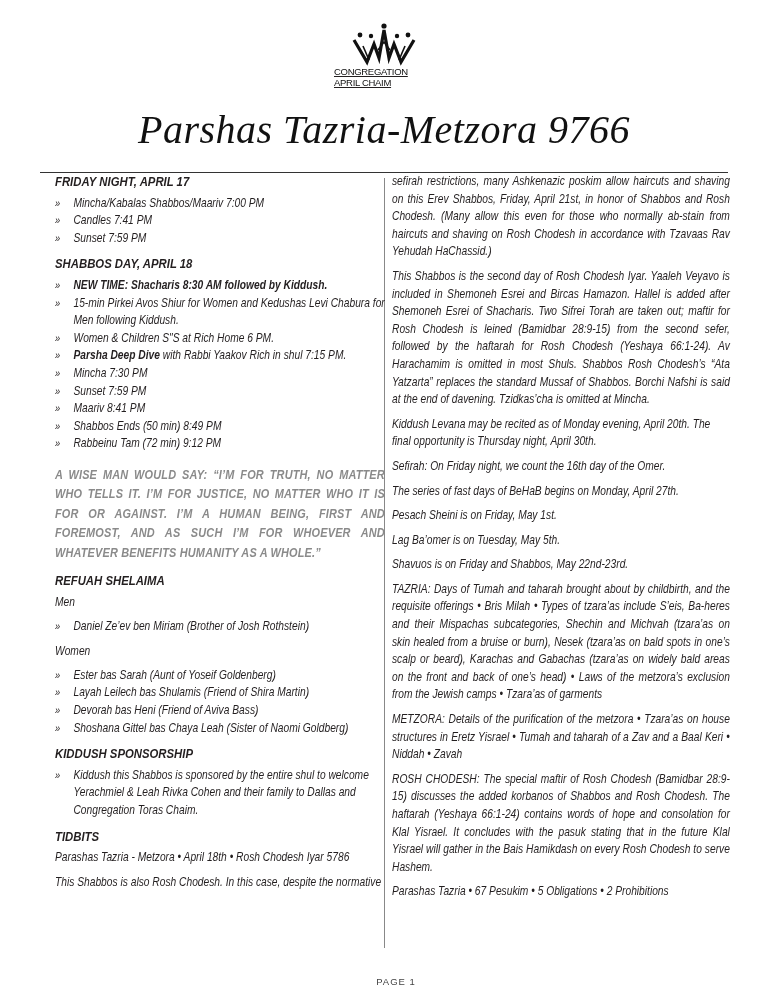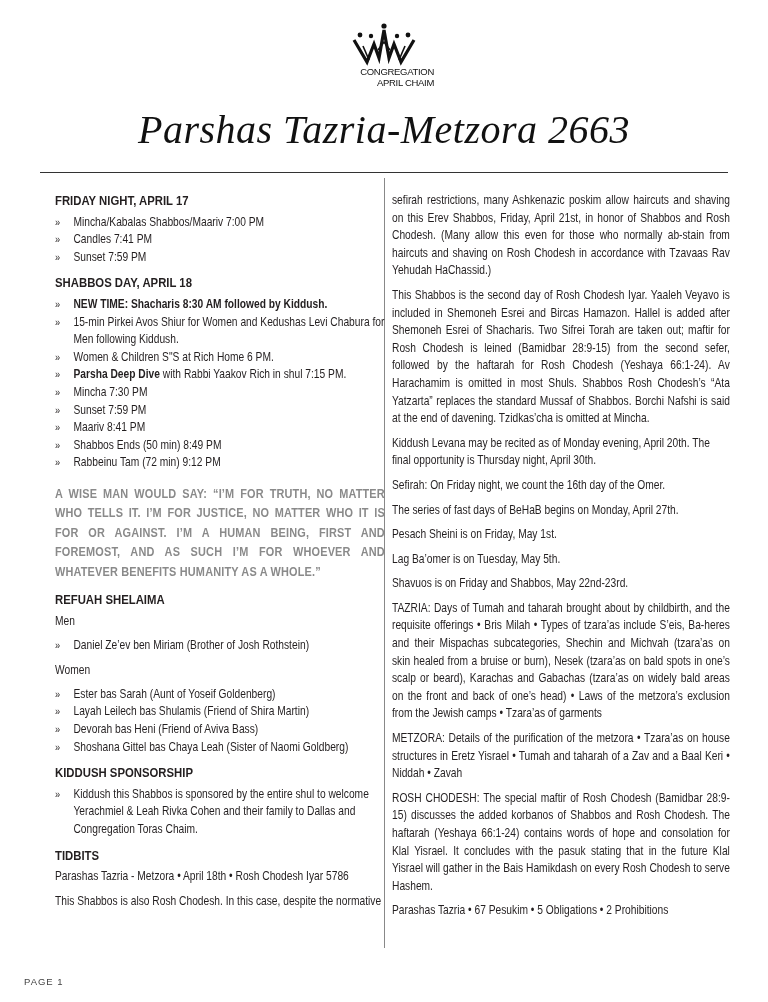--- a/index.html
+++ b/index.html
@@ -1,40 +1,40 @@
 <!DOCTYPE html>
 <html><head>
 <meta charset="utf-8">
 <style>
   html, body { margin: 0; padding: 0; background: #ffffff; }
   body { width: 768px; height: 1002px; position: relative; overflow: hidden;
          font-family: "Liberation Sans", sans-serif; color: #231f20; }
-  .logo { position: absolute; left: 334px; top: 22px; width: 100px; height: 80px; text-align: right; }
+  .logo { position: absolute; left: 334px; top: 22px; width: 100px; height: 80px; text-align: left; text-decoration: underline; }
   .logo svg { display: block; margin: 0 auto; }
   .logo-text { font-family: "Liberation Sans", sans-serif; font-size: 9.5px; line-height: 11px; letter-spacing: -0.3px; color: #111; }
   .title { position: absolute; left: 0; right: 0; top: 106px; text-align: center;
            font-family: "Liberation Serif", serif; font-style: italic; font-size: 40px; color: #111; letter-spacing: 0.5px; }
   .rule { position: absolute; left: 40px; width: 688px; top: 172px; height: 0; border-top: 1.5px solid #333; }
   .divider { position: absolute; left: 384px; top: 178px; height: 770px; border-left: 1.5px solid #888; }
-  .col { position: absolute; top: 192px; font-size: 12.2px; line-height: 17.6px;
-         font-family: "Liberation Sans", sans-serif; transform-origin: 0 0; }
+  .col { position: absolute; top: 173px; font-size: 12.2px; line-height: 17.6px;
+         font-family: "Liberation Sans", sans-serif; transform-origin: 0 0; font-style: italic; }
   .col-left { left: 55px; width: 330px; }
   .col-right { left: 392px; width: 338px; }
   .col .inner { transform: scaleX(0.84); transform-origin: 0 0; width: 119%; }
   h3 { margin: 0 0 4px 0; font-size: 13.5px; font-weight: bold; letter-spacing: 0; }
   ul { list-style: none; margin: 0 0 8px 0; padding: 0; }
   li { position: relative; padding-left: 22px; margin: 0; }
   li .bullet { position: absolute; left: 0; top: 0; font-size: 11px; }
   p { margin: 0 0 7px 0; }
   .just { text-align: justify; }
   .quote { color: #8a8a8a; font-weight: bold; text-transform: uppercase; font-size: 13px; line-height: 19.5px;
            text-align: justify; margin: 12px 0 10px 0; letter-spacing: 0.2px; }
   .sub { margin: 4px 0 6px 0; }
   b.strong { font-weight: bold; }
-  .footer { position: absolute; left: 0; right: 0; top: 976px; font-size: 9.5px;
+  .footer { position: absolute; left: 0; right: 0; top: 976px; text-align: center; font-size: 9.5px;
             letter-spacing: 1px; color: #444; padding-left: 24px; }
 </style>
 </head>
 <body>
 
 <div class="logo">
   <svg width="70" height="44" viewBox="0 0 70 44">
     <g fill="#111">
       <circle cx="35" cy="4" r="2.6"></circle>
       <circle cx="11" cy="13" r="2.4"></circle>
@@ -48,21 +48,21 @@
     <g fill="none" stroke="#111" stroke-width="1.6">
       <path d="M14 24 L20 38"></path>
       <path d="M56 24 L50 38"></path>
       <path d="M29 28 L35 20 L41 28"></path>
     </g>
   </svg>
   <div class="logo-text">CONGREGATION</div>
   <div class="logo-text">APRIL CHAIM</div>
 </div>
 
-<div class="title">Parshas Tazria-Metzora 2663</div>
+<div class="title">Parshas Tazria-Metzora 9766</div>
 <div class="rule"></div>
 <div class="divider"></div>
 
 <div class="col col-left">
  <div class="inner">
   <section>
     <h3>FRIDAY NIGHT, APRIL 17</h3>
     <ul>
       <li><span class="bullet">»</span><span>Mincha/Kabalas Shabbos/Maariv 7:00 PM</span></li>
       <li><span class="bullet">»</span><span>Candles 7:41 PM</span></li>

